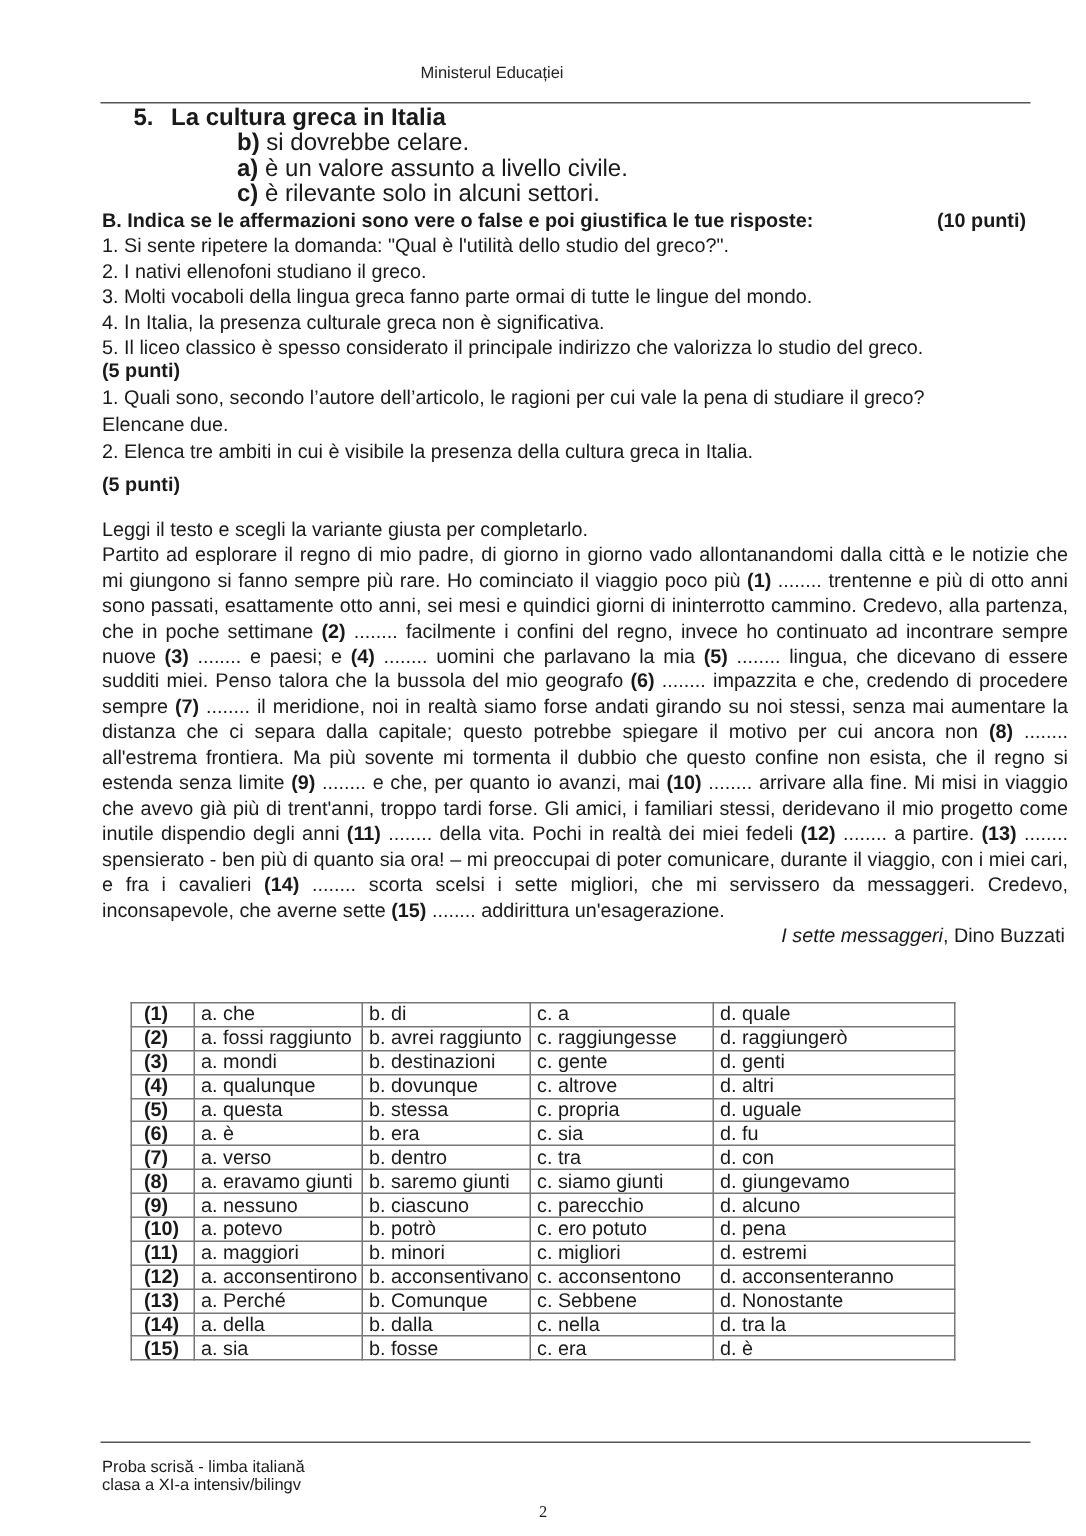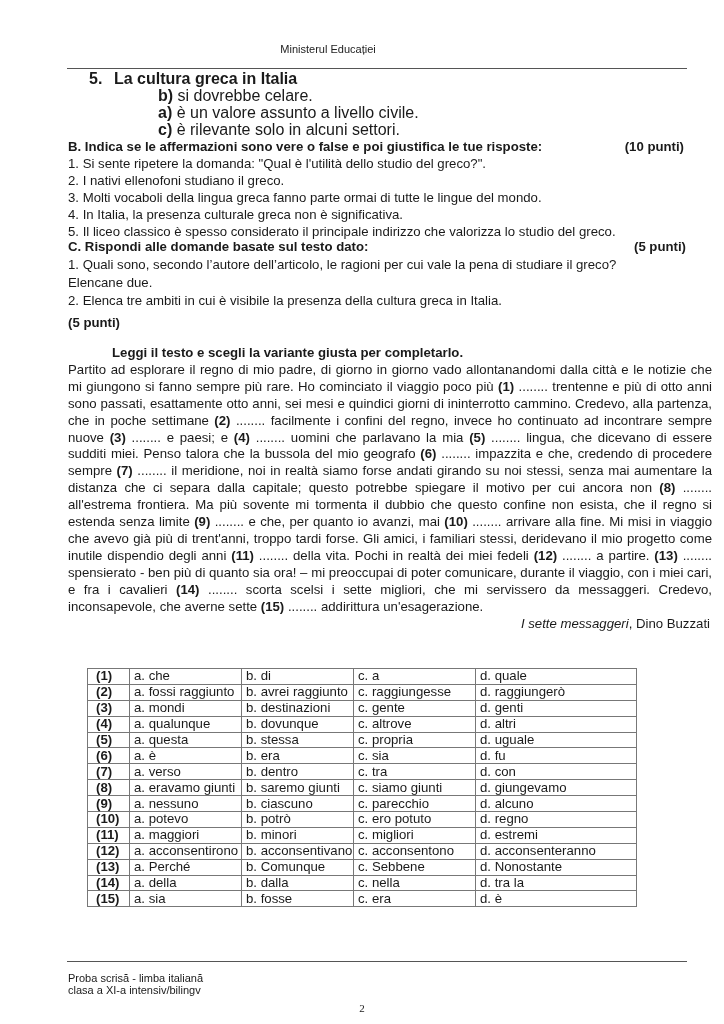--- a/index.html
+++ b/index.html
@@ -12,21 +12,21 @@
   .q5 .t { font-weight:bold; padding-left:21px; }
   .q5 .t .n { display:inline-block; width:25px; }
   .q5 .opt { padding-left:90px; }
   .q5 .opt b { font-weight:bold; }
   .sec { left:68px; width:644px; font-size:13.2px; line-height:17px; }
   .row { display:flex; justify-content:space-between; font-weight:bold; }
   .row .pts { padding-right:26px; }
   .line { display:block; }
   .subj { top:345px; left:68px; width:644px; font-size:13.2px; line-height:16.9px; }
   .subj .title { font-weight:bold; text-decoration:underline; }
-  .subj .instr { font-weight:bold;margin-left:44px; }
+  .subj .instr { font-weight:normal; }
   .para { text-align:justify; text-align-last:left; width:644px; }
   .para b { font-weight:bold; }
   .attr { text-align:right; padding-right:2px; }
   .attr i { font-style:italic; }
   table.opts { position:absolute; top:668px; left:87px; width:550px;
                border-collapse:collapse; font-size:13.2px; }
   table.opts td { border:1px solid #777; padding:0 0 0 4px; height:14.9px; line-height:14px; }
   table.opts td.num { font-weight:bold; width:33px; padding-left:8px; }
   table.opts td.c1 { width:107px; }
   table.opts td.c2 { width:107px; }
@@ -56,21 +56,20 @@
   </div>
   <span class="line">1. Si sente ripetere la domanda: "Qual è l'utilità dello studio del greco?".</span>
   <span class="line">2. I nativi ellenofoni studiano il greco.</span>
   <span class="line">3. Molti vocaboli della lingua greca fanno parte ormai di tutte le lingue del mondo.</span>
   <span class="line">4. In Italia, la presenza culturale greca non è significativa.</span>
   <span class="line">5. Il liceo classico è spesso considerato il principale indirizzo che valorizza lo studio del greco.</span>
 </div>
 
 <div class="abs sec" style="top:238px; line-height:18px;">
   <div class="row">
-    <span>C. Rispondi alle domande basate sul testo dato:</span>
     <span class="pts">(5 punti)</span>
   </div>
   <span class="line" style="width:600px;">1. Quali sono, secondo l’autore dell’articolo, le ragioni per cui vale la pena di studiare il greco? Elencane due.</span>
   <span class="line">2. Elenca tre ambiti in cui è visibile la presenza della cultura greca in Italia.</span>
 </div>
 
 <div class="abs sec" style="top:314px;">
   <div class="row">
     <span class="pts">(5 punti)</span>
   </div>
@@ -145,21 +144,21 @@
         <td class="c1">a. nessuno</td>
         <td class="c2">b. ciascuno</td>
         <td class="c3">c. parecchio</td>
         <td class="c4">d. alcuno</td>
       </tr>
       <tr>
         <td class="num">(10)</td>
         <td class="c1">a. potevo</td>
         <td class="c2">b. potrò</td>
         <td class="c3">c. ero potuto</td>
-        <td class="c4">d. regno</td>
+        <td class="c4">d. pena</td>
       </tr>
       <tr>
         <td class="num">(11)</td>
         <td class="c1">a. maggiori</td>
         <td class="c2">b. minori</td>
         <td class="c3">c. migliori</td>
         <td class="c4">d. estremi</td>
       </tr>
       <tr>
         <td class="num">(12)</td>

